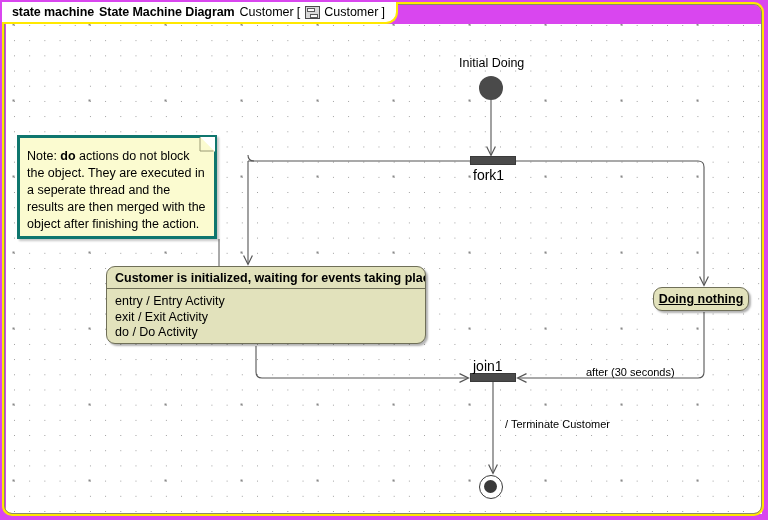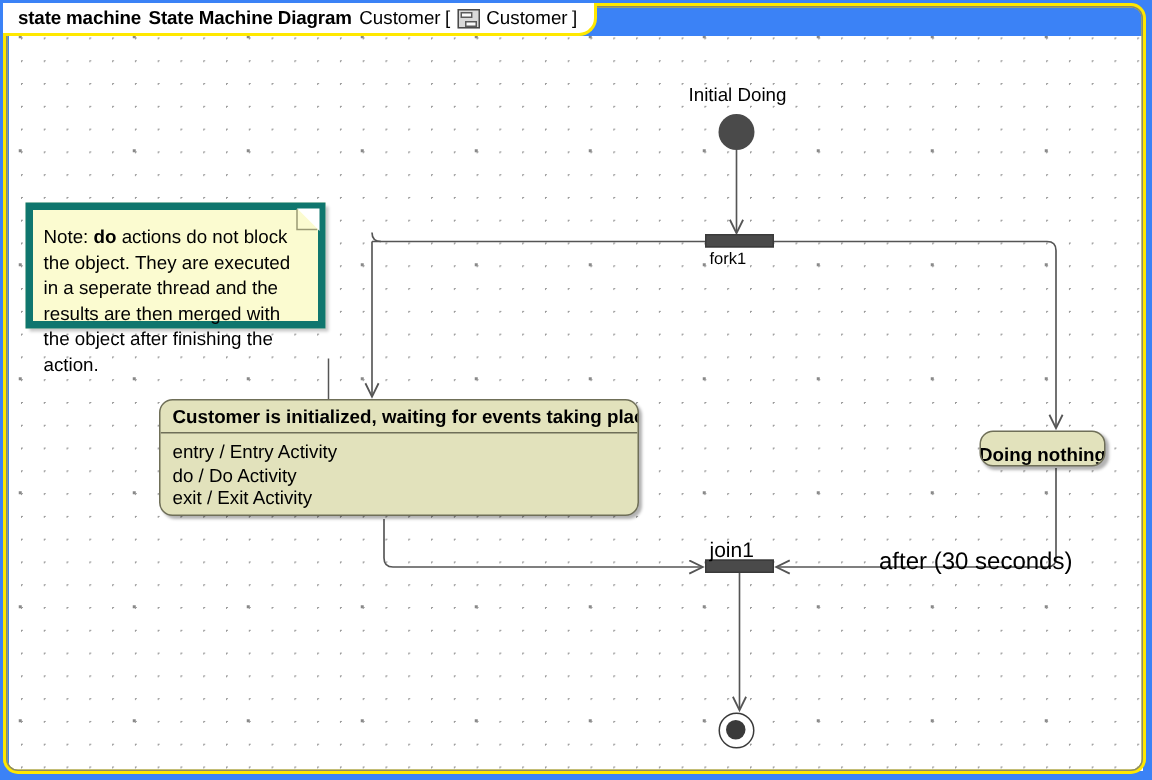--- a/index.html
+++ b/index.html
@@ -6,21 +6,21 @@
     margin: 0;
     padding: 0;
     background: #ffffff;
   }
   #canvas {
     position: relative;
     width: 768px;
     height: 520px;
     overflow: hidden;
     font-family: "Liberation Sans", sans-serif;
-    background: #3b82f6;
+    background: #d946ef;
   }
 
   
   #frame {
     position: absolute;
     left: 2px;
     top: 2px;
     width: 762px;
     height: 514px;
     box-sizing: border-box;
@@ -152,21 +152,21 @@
   
   .bar {
     background: #4a4a4a;
     height: 9px;
     border: 1px solid #3a3a3a;
     box-sizing: border-box;
   }
   #fork-bar { left: 470px; top: 156px; width: 46px; }
   #fork-label {
     left: 473px; top: 167px;
-    font-size: 11px; color: #000000; white-space: nowrap;
+    font-size: 14px; color: #000000; white-space: nowrap;
   }
   #join-bar { left: 470px; top: 373px; width: 46px; }
   #join-label {
     left: 473px; top: 358px;
     font-size: 14px; color: #000000; white-space: nowrap;
   }
 
   
   #final-state {
     left: 479px; top: 475px;
@@ -210,38 +210,39 @@
     padding: 5px 24px 4px 8px;
   }
   #main-state .state-body div {
     font-size: 12.5px;
     color: #000000;
     line-height: 15.5px;
     white-space: nowrap;
   }
   #doing-nothing {
     left: 653px; top: 287px;
-    width: 84px; height: 24px;
+    width: 96px; height: 24px;
     display: flex;
-    align-items: flex-end;
+    align-items: center;
     justify-content: center;
+    text-decoration: underline;
   }
   #doing-nothing .dn-label {
     font-size: 12.5px;
     font-weight: bold;
     color: #000000;
     white-space: nowrap;
   }
 
   
   #note {
     left: 17px; top: 135px;
-    width: 200px; height: 84px;
+    width: 200px; height: 104px;
     background: #fbfbd0;
-    border: 5px solid #0f766e;
+    border: 3px solid #0f766e;
     box-sizing: border-box;
     box-shadow: 2px 2px 2px rgba(0,0,0,0.22);
   }
   #note-fold {
     position: absolute;
     right: -1px; top: -1px;
     width: 0; height: 0;
     border-left: 15px solid transparent;
     border-top: 15px solid #ffffff;
     z-index: 5;
@@ -258,21 +259,21 @@
     padding: 10px 7px 6px 7px;
     font-size: 12.5px;
     line-height: 17px;
     color: #000000;
     z-index: 4;
   }
   #note-text b { font-weight: bold; }
 
   
   .edge-label {
-    font-size: 16px;
+    font-size: 11px;
     color: #000000;
     white-space: nowrap;
     background: transparent;
   }
   #label-after { left: 586px; top: 366px; }
   #label-terminate { left: 505px; top: 418px; }
 </style>
 </head>
 <body>
 
@@ -324,22 +325,22 @@
   <div class="node bar" id="fork-bar"></div>
   <div class="node" id="fork-label">fork1</div>
 
   <div class="node bar" id="join-bar"></div>
   <div class="node" id="join-label">join1</div>
 
   <div class="node state-box" id="main-state">
     <div class="state-title">Customer is initialized, waiting for events taking place</div>
     <div class="state-body">
       <div>entry / Entry Activity</div>
+      <div>exit / Exit Activity</div>
       <div>do / Do Activity</div>
-      <div>exit / Exit Activity</div>
     </div>
   </div>
 
   <div class="node state-box" id="doing-nothing">
     <span class="dn-label">Doing nothing</span>
   </div>
 
   <div class="node" id="final-state"></div>
 
   <div class="node" id="note">
@@ -347,14 +348,15 @@
     <svg id="note-fold-line" viewBox="0 0 21 21">
       <path d="M6,0 L20,14 L6,14 Z" fill="#fbfbd0" stroke="none"></path>
       <path d="M6,0.5 L6,14 L19.5,14" fill="none" stroke="#9a9a74" stroke-width="1"></path>
     </svg>
     <div id="note-text">
       <span>Note: </span><b>do</b><span> actions do not block the object. They are executed in a seperate thread and the results are then merged with the object after finishing the action.</span>
     </div>
   </div>
 
   <div class="node edge-label" id="label-after">after (30 seconds)</div>
+  <div class="node edge-label" id="label-terminate">/ Terminate Customer</div>
 
 </div>
 
 </body></html>

